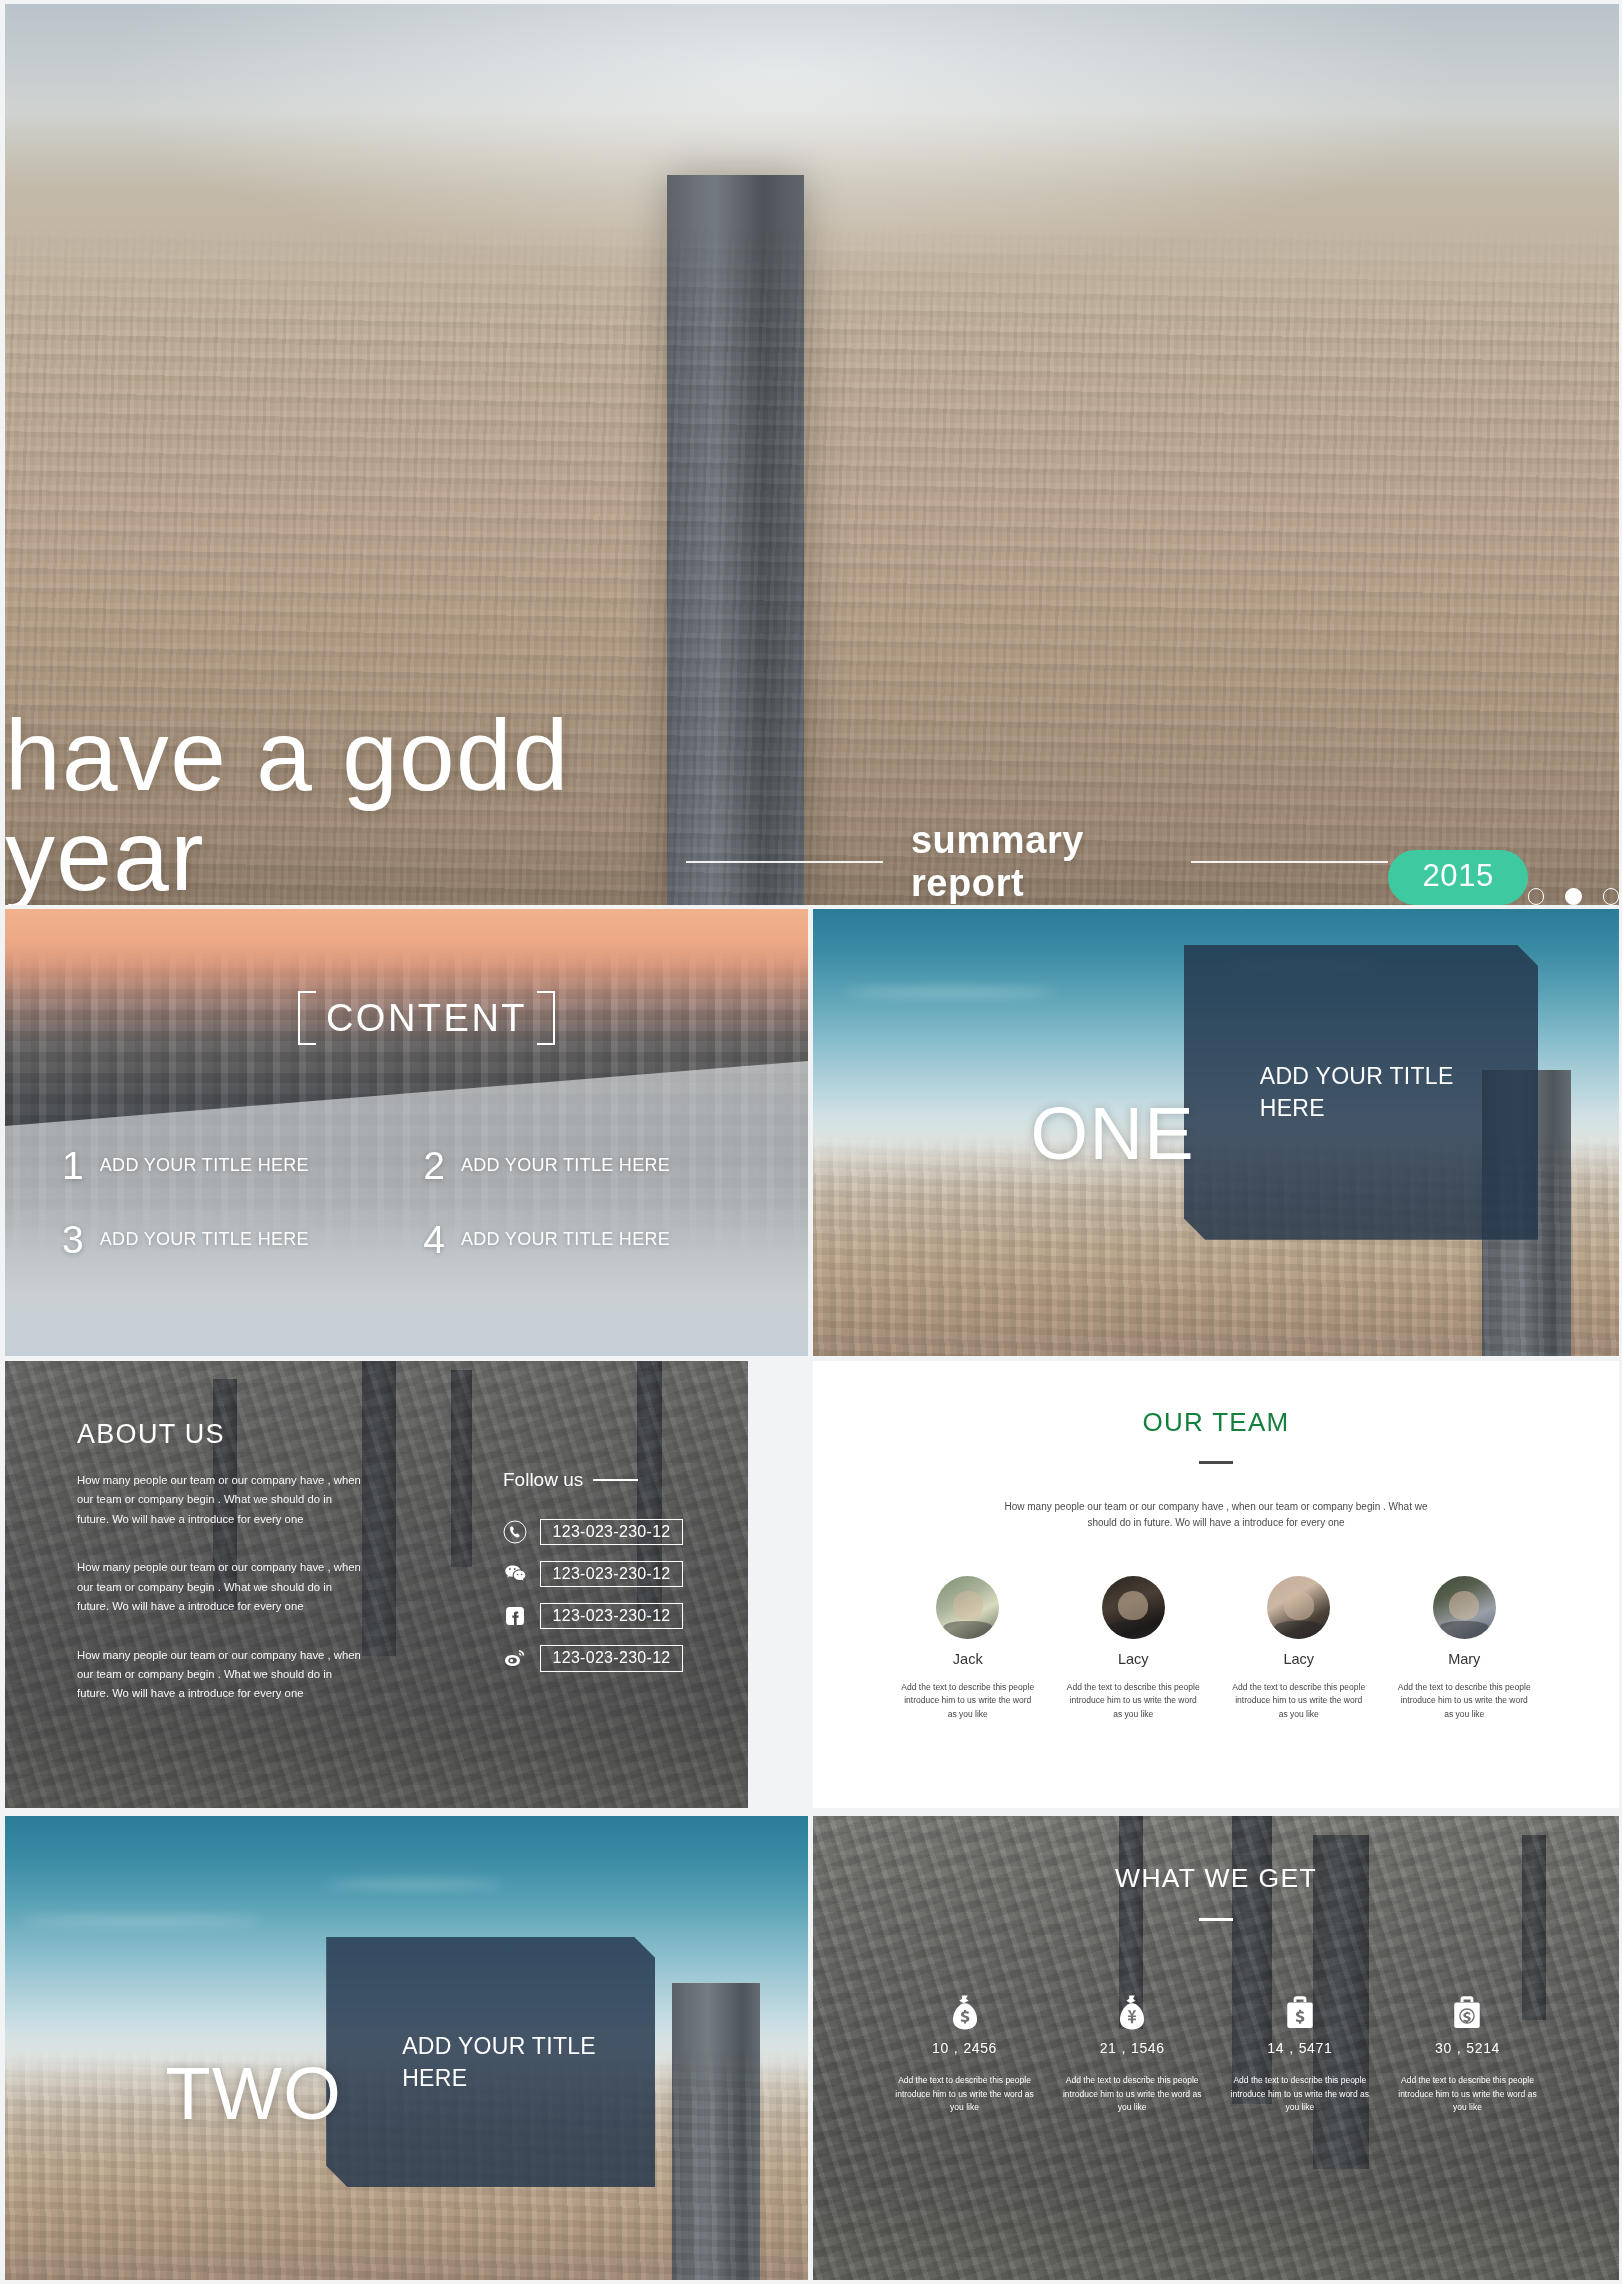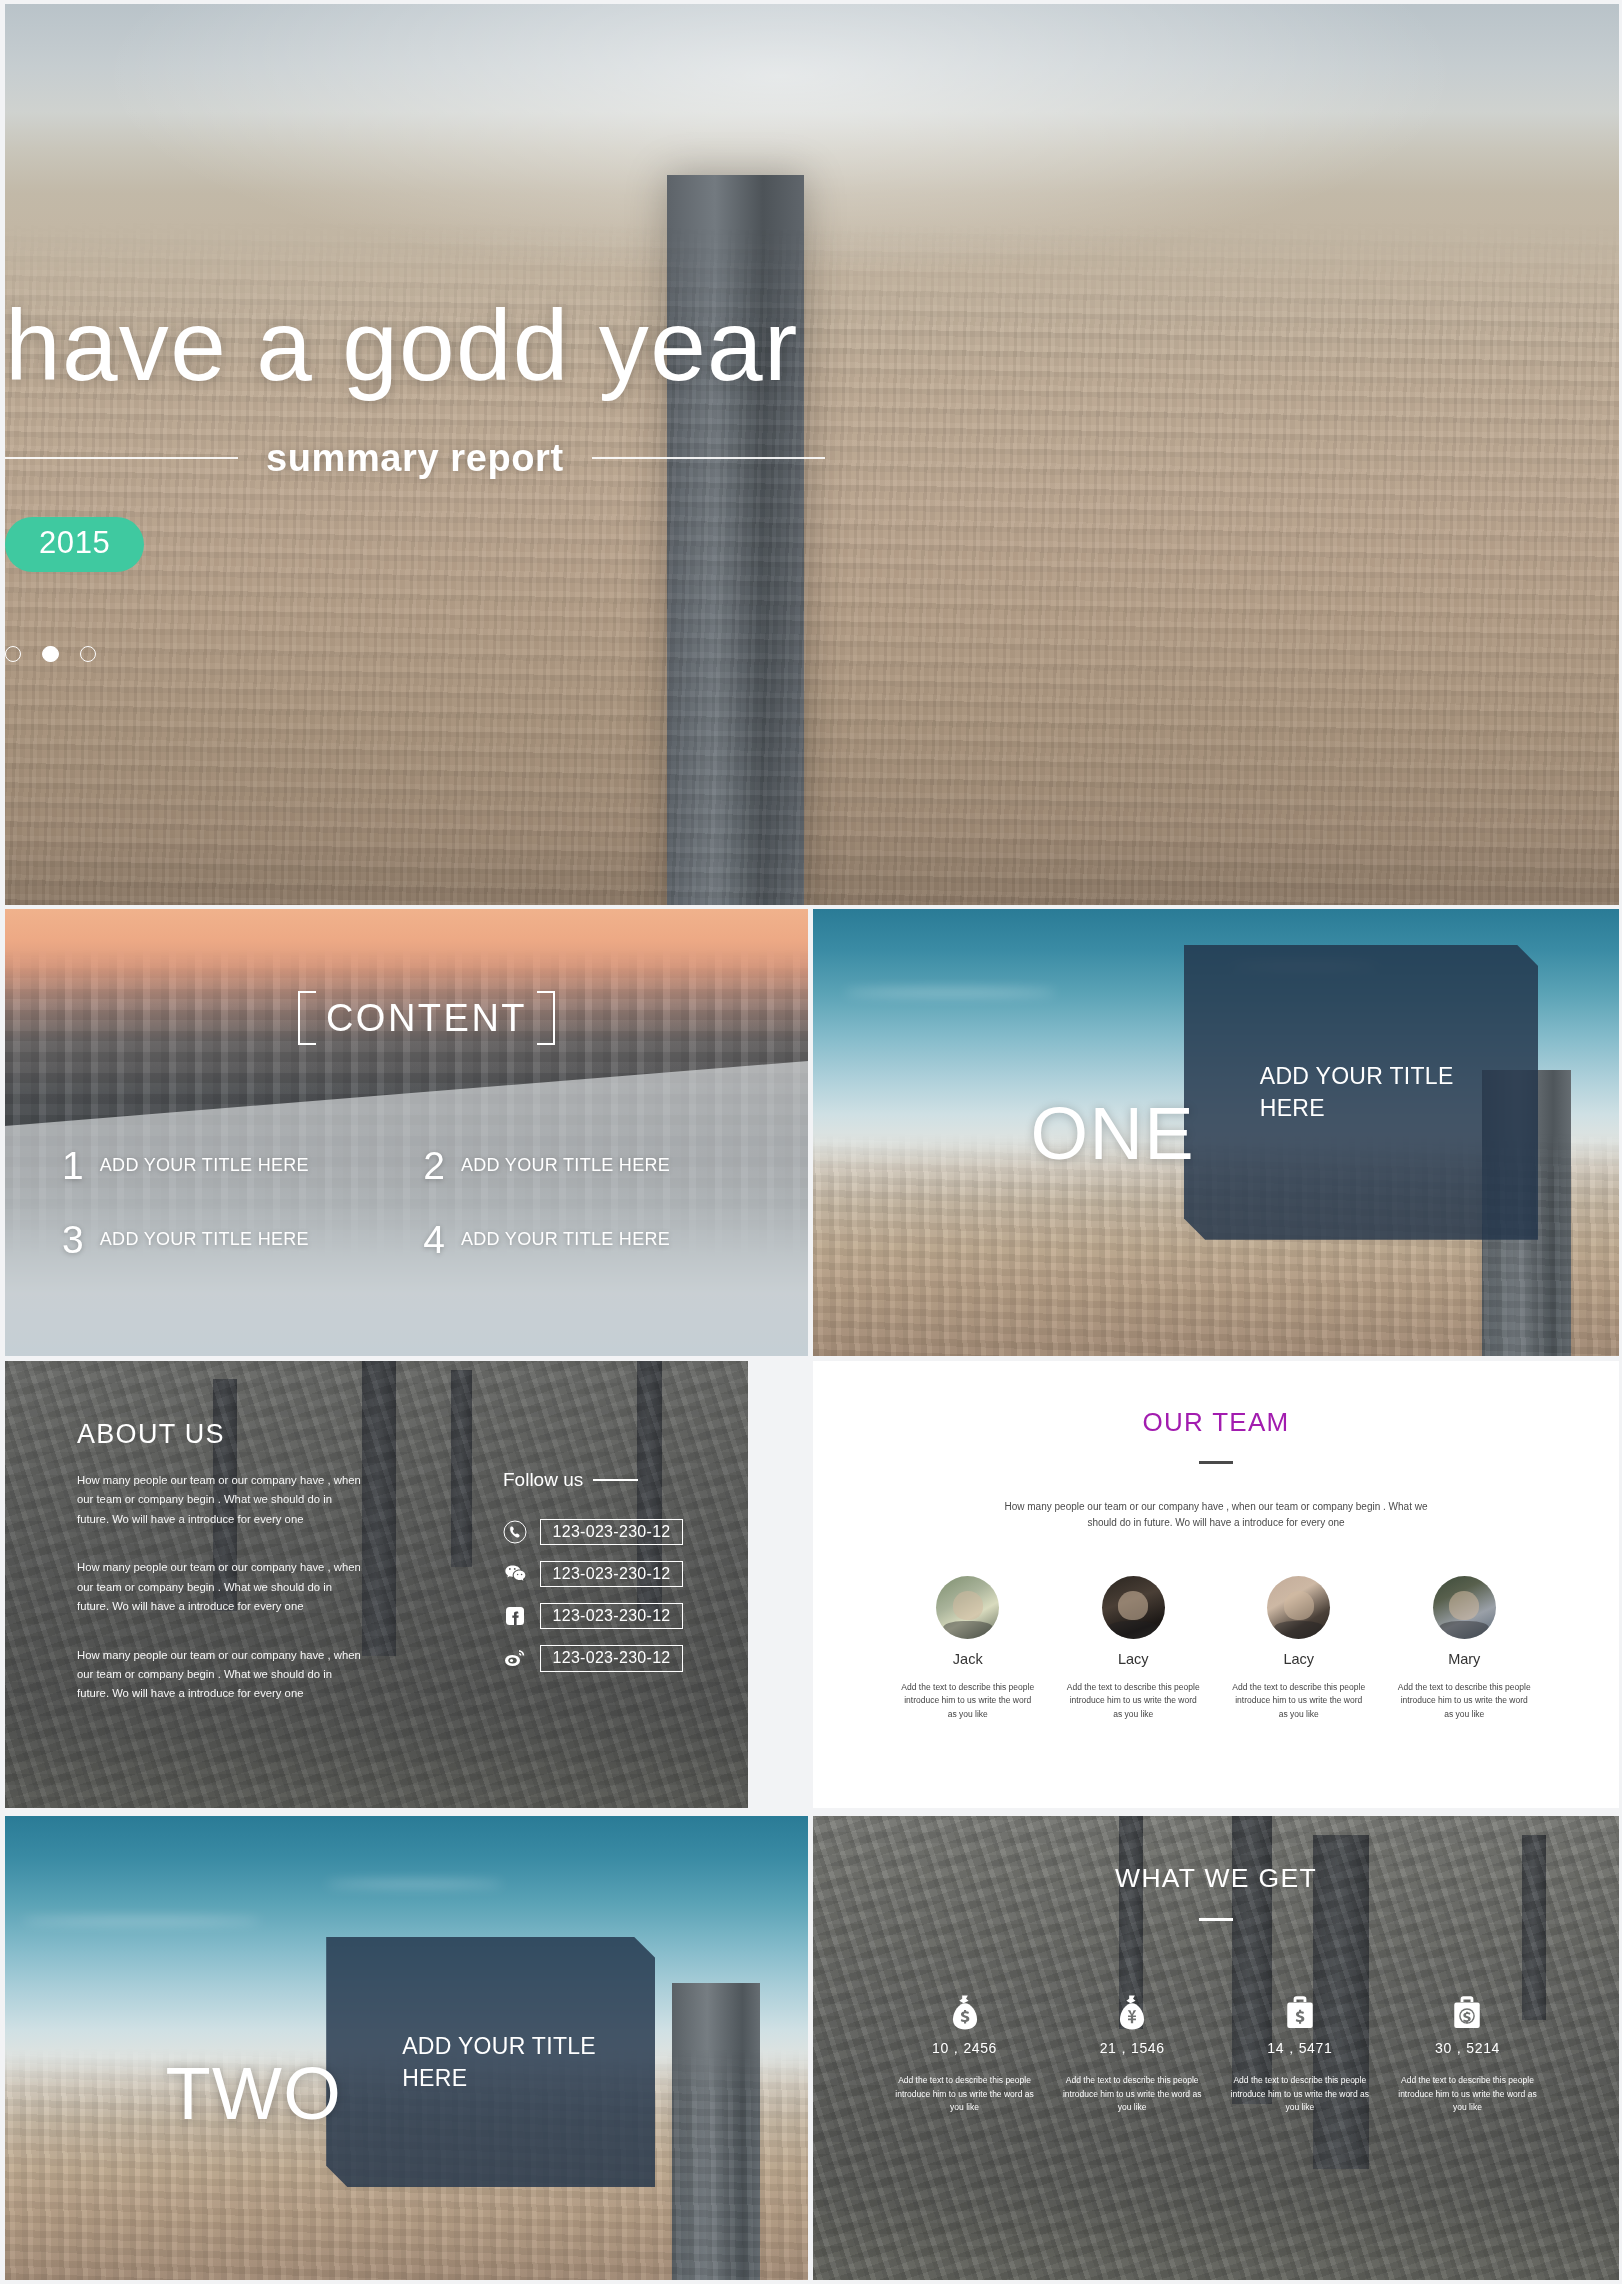--- a/index.html
+++ b/index.html
@@ -119,23 +119,22 @@
   .bg-grey .spire {
     position: absolute; background: linear-gradient(to right, #3e4146, #575b60 45%, #34373c);
   }
   .scrim { position: absolute; inset: 0; background: rgba(60,62,64,.42); }
   .scrim-soft { position: absolute; inset: 0; background: rgba(70,72,72,.30); }
 
   
   #slide-title { left: 5px; top: 3.8px; width: 1614px; height: 901px; }
   .title-stack {
     position: absolute; inset: 0;
-    display: flex; flex-direction: column; align-items: flex-start;
+    display: flex; flex-direction: row; align-items: flex-end;
     padding-top: 291px;
-    gap: 12px;
   }
   .hero-title {
     font-size: 100px; font-weight: 300; letter-spacing: 1.3px;
     color: #ffffff; line-height: 1; text-shadow: 0 1.3px 14px rgba(0,0,0,.22);
   }
   .sub-row { display: flex; align-items: center; gap: 28px; margin-top: 30px; }
   .sub-rule { width: 233px; height: 1.9px; background: rgba(255,255,255,.9); }
   .hero-sub { font-size: 38px; font-weight: 700; color: #fff; letter-spacing: 0.6px;
               text-shadow: 0 1.3px 8.8px rgba(0,0,0,.22); }
   .year-badge {
@@ -217,21 +216,21 @@
     border: 1.3px solid #fff; color: #fff; font-size: 16px;
     padding: 2.5px 11.3px 3.8px; letter-spacing: 0.3px; min-width: 131px; text-align: center;
   }
 
   
   #slide-team {
     left: 813px; top: 1361px; width: 806px; height: 447px; background: #ffffff;
   }
   .team-title {
     text-align: center; margin-top: 46px;
-    font-size: 26px; font-weight: 400; color: #a21caf; letter-spacing: 1.3px;
+    font-size: 26px; font-weight: 400; color: #15803d; letter-spacing: 1.3px;
   }
   .team-rule { width: 34px; height: 2.5px; background: #4a4a4a; margin: 23px auto 0; }
   .team-intro {
     margin: 35px auto 0; width: 441px; text-align: center;
     font-size: 10px; line-height: 1.66; color: #4a4a4a;
   }
   .team-grid {
     display: grid; grid-template-columns: repeat(4, 1fr);
     margin: 44px 82px 0; column-gap: 20px;
   }

